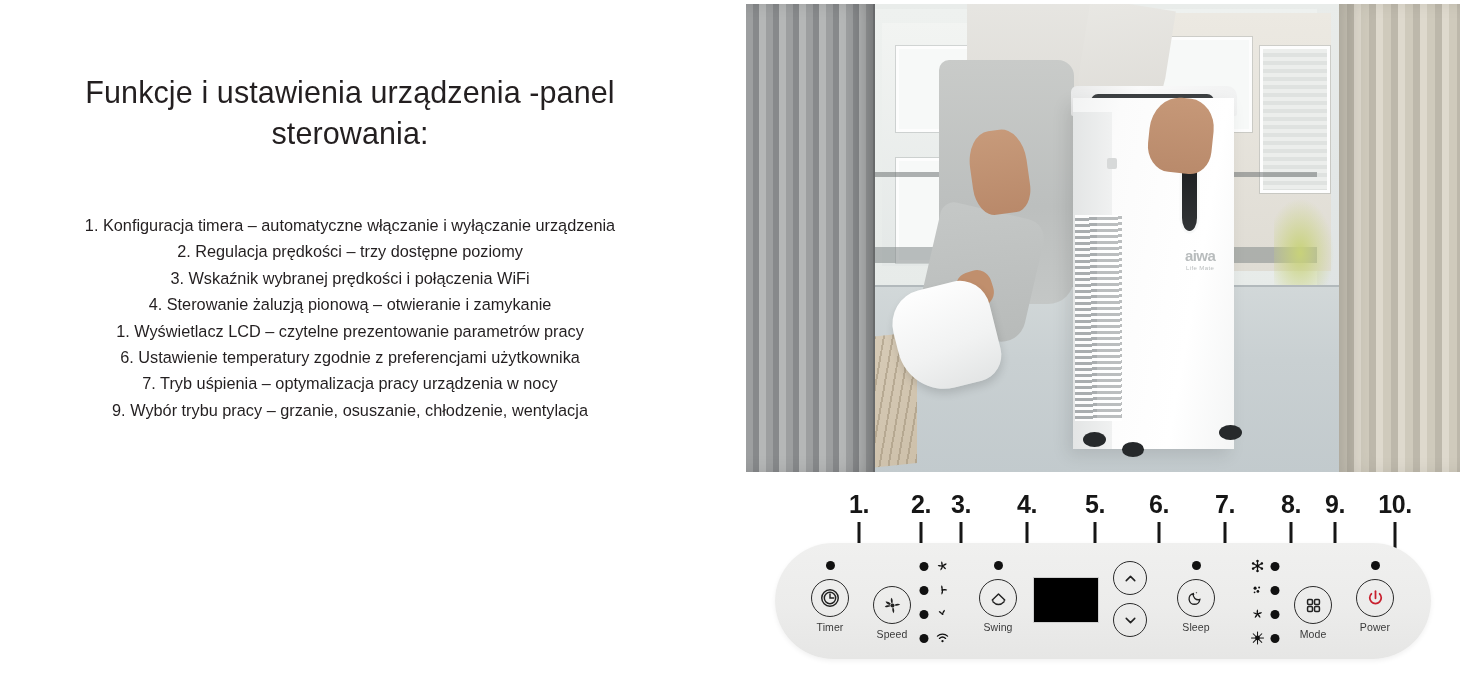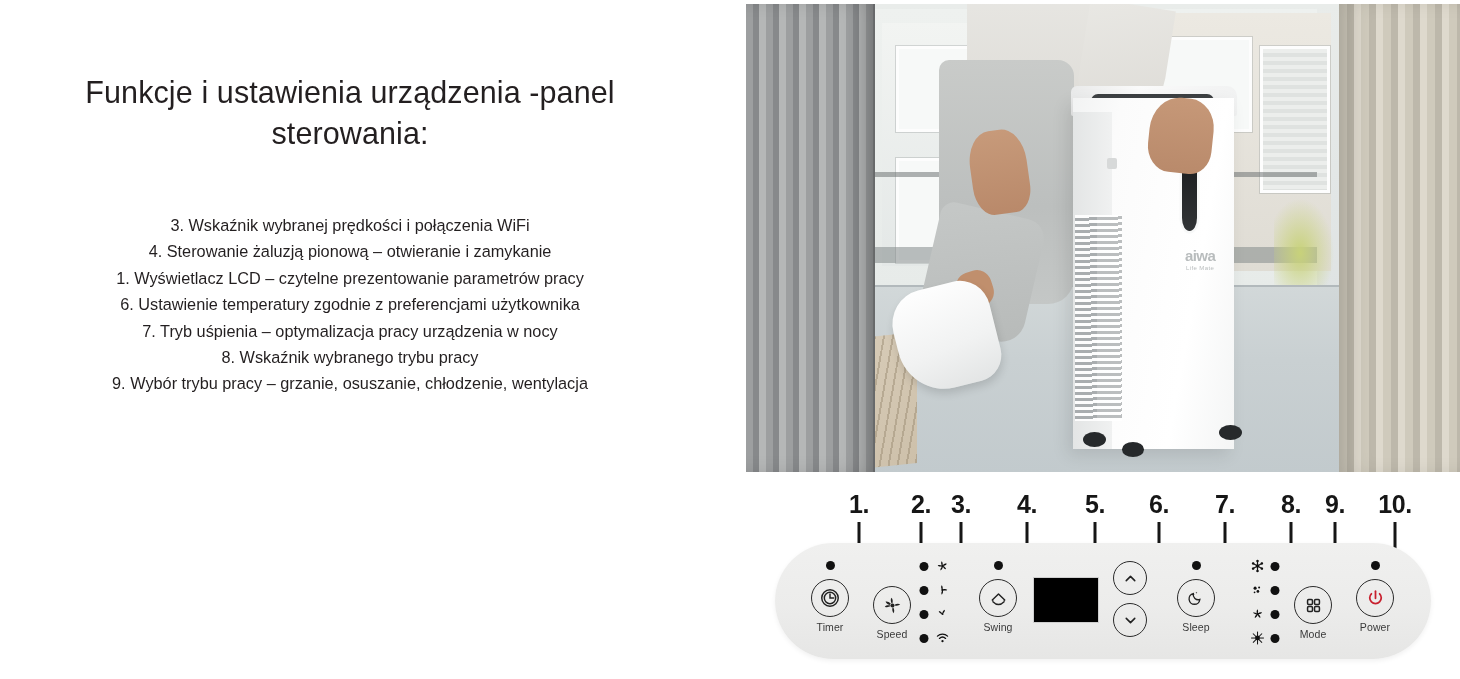--- a/index.html
+++ b/index.html
@@ -249,26 +249,27 @@
   svg{display:block;}
 </style>
 </head>
 <body>
 
 <div class="page">
 
   <div class="left-col">
     <div class="title">Funkcje i ustawienia urządzenia -panel sterowania:</div>
     <div class="feature-list" id="feature-list">
+        <div class="item">1. Konfiguracja timera – automatyczne włączanie i wyłączanie urządzenia</div>
+        <div class="item">2. Regulacja prędkości – trzy dostępne poziomy</div>
         <div class="item">3. Wskaźnik wybranej prędkości i połączenia WiFi</div>
         <div class="item">4. Sterowanie żaluzją pionową – otwieranie i zamykanie</div>
         <div class="item">1. Wyświetlacz LCD – czytelne prezentowanie parametrów pracy</div>
         <div class="item">6. Ustawienie temperatury zgodnie z preferencjami użytkownika</div>
         <div class="item">7. Tryb uśpienia – optymalizacja pracy urządzenia w nocy</div>
-        <div class="item">8. Wskaźnik wybranego trybu pracy</div>
         <div class="item">9. Wybór trybu pracy – grzanie, osuszanie, chłodzenie, wentylacja</div>
       </div>
   </div>
 
   <div class="photo">
     <div class="scene">
       <div class="bg-wall"></div>
       <div class="window-frame"></div>
       <div class="house-a"></div>
       <div class="house-b"></div>

